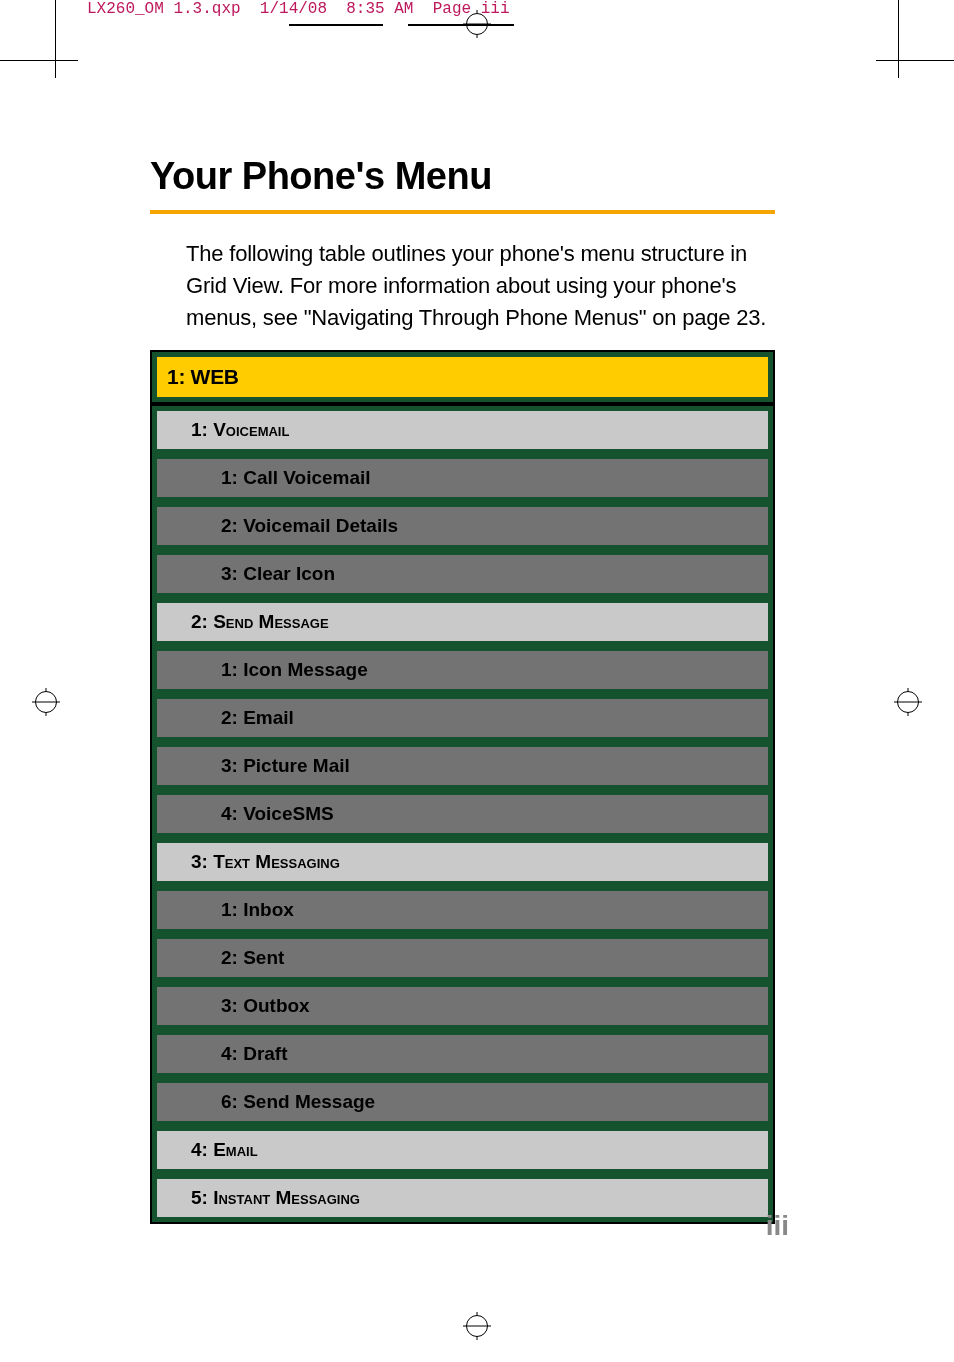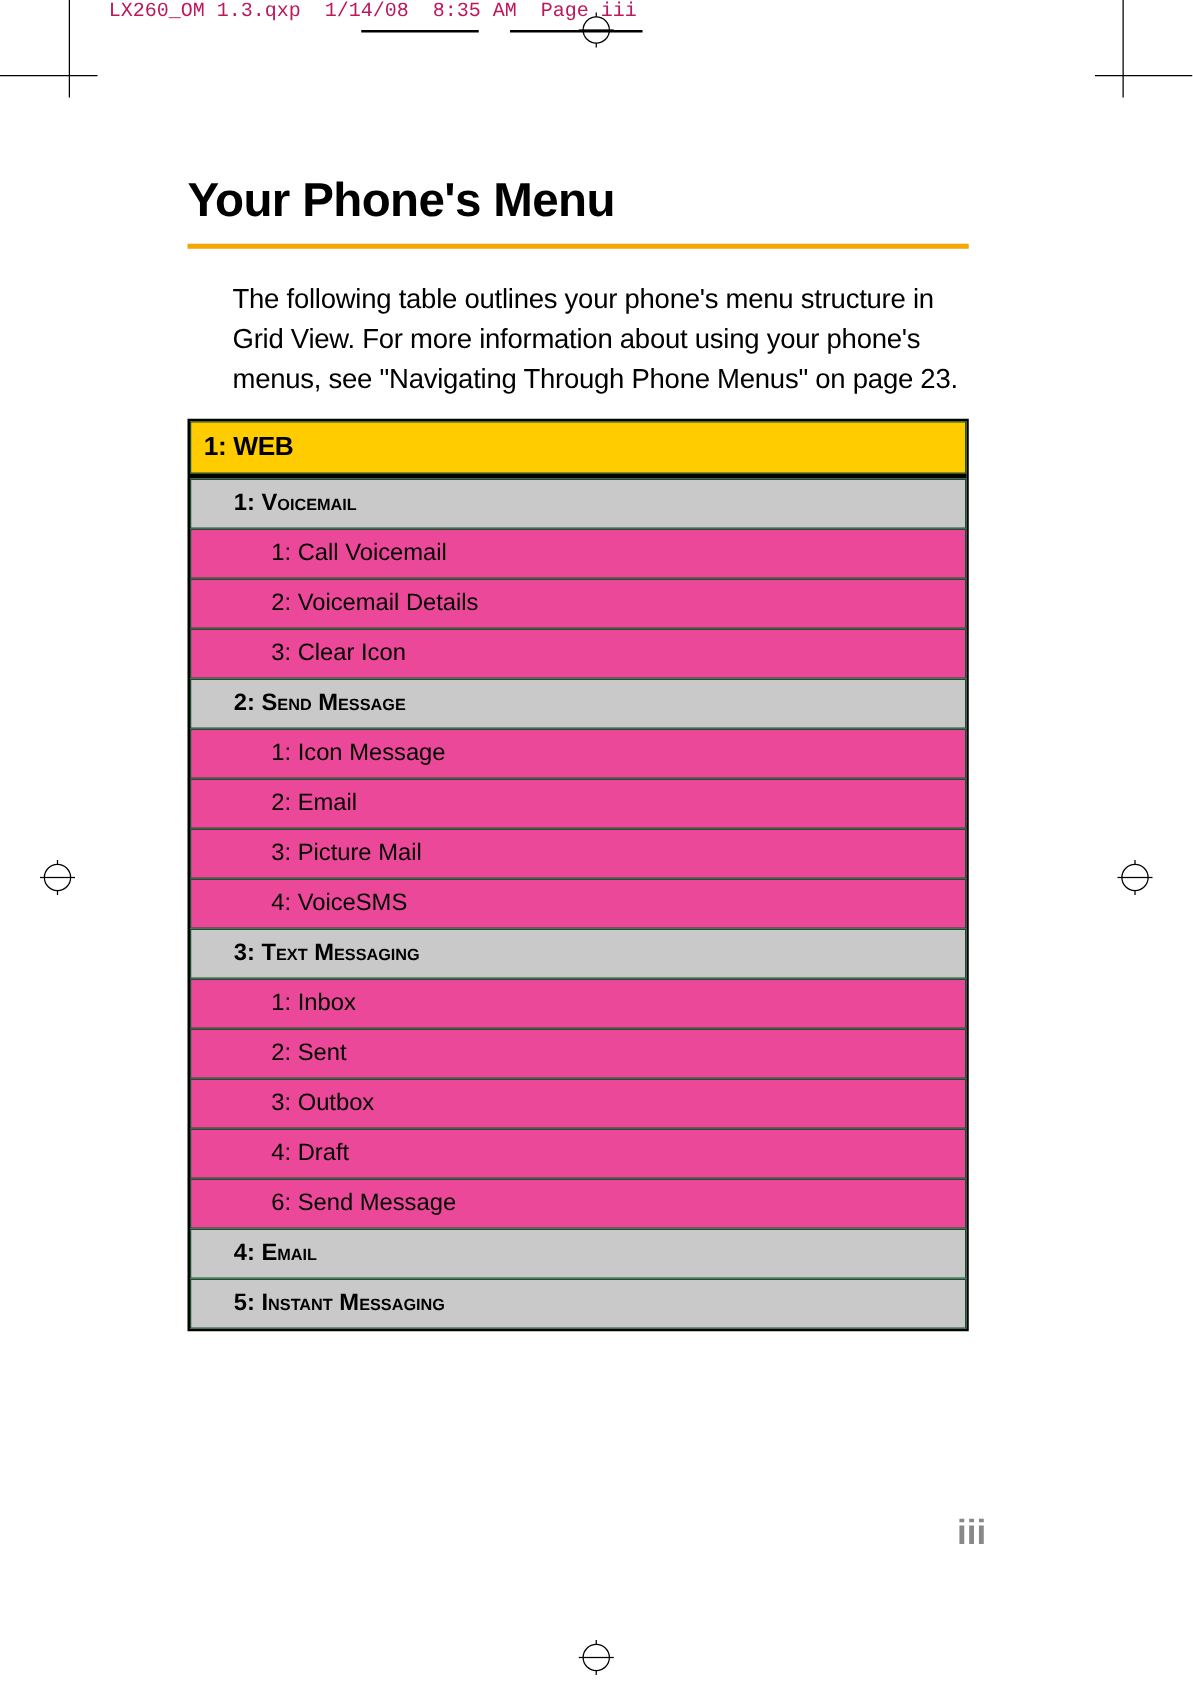--- a/index.html
+++ b/index.html
@@ -56,21 +56,21 @@
     position: absolute;
     top: 24px;
     height: 2px;
     background: #000;
   }
 
   
   .page {
     position: absolute;
     left: 150px;
-    top: 140px;
+    top: 155px;
     width: 625px;
   }
 
   .title {
     font-size: 38px;
     font-weight: 700;
     letter-spacing: -0.5px;
     margin-bottom: 12px;
     color: #000;
   }
@@ -89,38 +89,38 @@
   }
 
   .menu-table {
     border: 2px solid #000;
     width: 100%;
     border-collapse: collapse;
     font-size: 19px;
   }
 
   .row {
-    border: 1px solid #14532d;
+    border: 5px solid #14532d;
   }
   .row.section {
     background: #ffcc00;
     font-weight: 700;
     font-size: 21px;
     padding: 8px 10px;
     letter-spacing: -0.3px;
   }
   .row.subhead {
     background: #c9c9c9;
     font-weight: 700;
     padding: 8px 10px 8px 34px;
   }
   .row.subhead .sc { font-variant: small-caps; margin-top: 30px; }
   .row.item {
-    background: #ec4899;
-    font-weight: 400;
+    background: #737373;
+    font-weight: 700;
     padding: 8px 10px 8px 64px;
   }
   .row .sc {
     font-variant: small-caps;
   }
 
   .section-sep {
     height: 4px; background: #000;
   }
 

